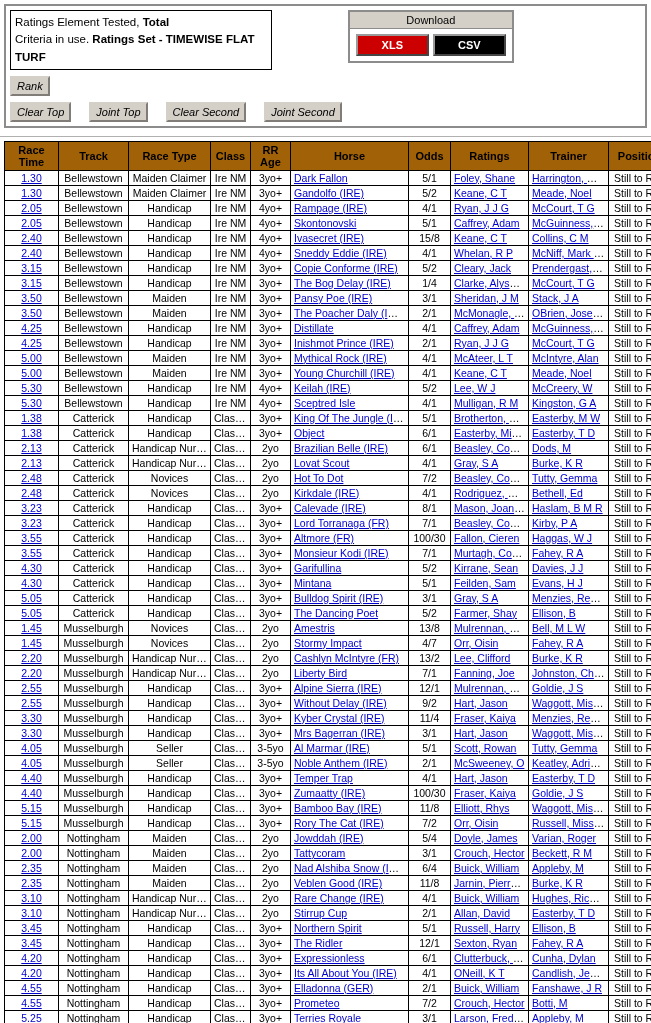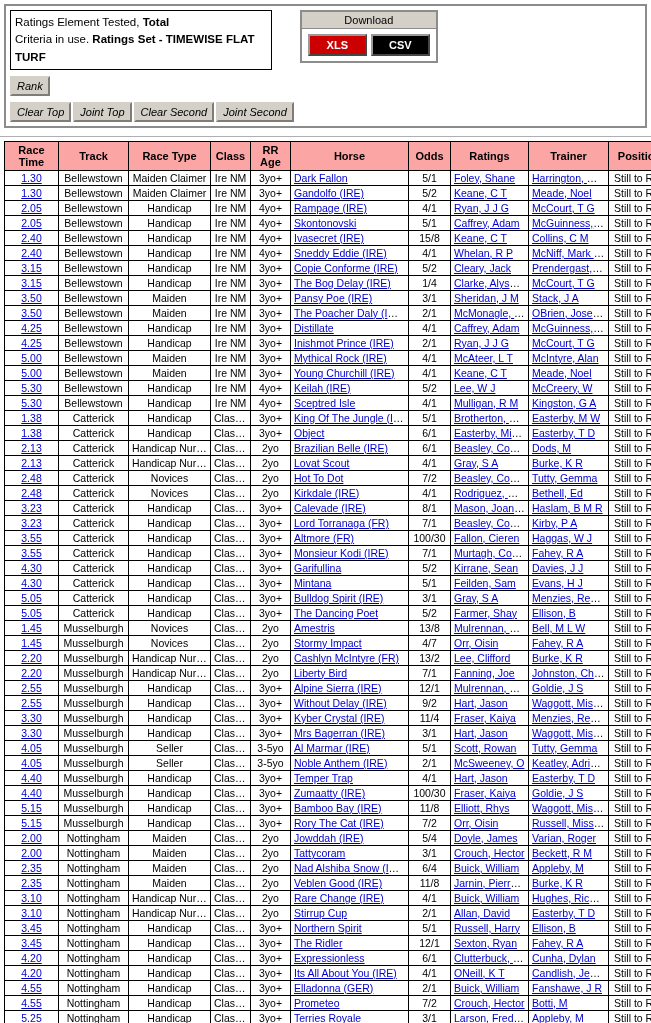--- a/index.html
+++ b/index.html
@@ -4,31 +4,31 @@
 <style>
   html,body{margin:0;padding:0;background:#ffffff;}
   body{font-family:"Liberation Sans", sans-serif;font-size:11px;color:#000;width:651px;}
   #wrap{width:651px;}
   
   .header-panel{margin:4px 4px 0 4px;border:2px solid #8c8c8c;padding:4px;display:flex;align-items:flex-start;gap:6px;}
   .criteria-box{border:1px solid #000;padding:3px 4px;font-size:11.5px;line-height:1.5;width:262px;box-sizing:border-box;}
   .criteria-box b{font-weight:bold;}
   .rank-row{margin-top:6px;}
   .btn{border:2px outset #d4d0c8;background:#d4d0c8;font-family:"Liberation Sans",sans-serif;font-size:11px;padding:2px 5px;color:#000;cursor:pointer;font-style:italic;}
-  .btn-row{margin-top:6px;display:flex;gap:2px;}
-  .download-box{border:2px solid #8c8c8c;background:#ffffff;width:138px;box-sizing:border-box;padding:0;}
+  .btn-row{margin-top:6px;display:flex;gap:18px;}
+  .download-box{border:2px solid #8c8c8c;background:#ffffff;width:166px;box-sizing:border-box;padding:0;}
   .download-title{background:#d4d0c8;border-bottom:1px solid #8c8c8c;text-align:center;font-size:11px;padding:2px 0;font-weight:normal;}
   .download-btns{display:flex;gap:4px;padding:5px 6px;}
   .dl-btn{flex:1;text-align:center;color:#fff;font-weight:bold;font-size:11px;padding:3px 0;border:2px outset #9a9a9a;cursor:pointer;}
   .dl-xls{background:#cc0000;}
   .dl-csv{background:#000000;}
   .hr{border:none;border-top:1px solid #b0b0b0;margin:8px 0 4px 0;}
   
   table{border-collapse:collapse;width:643px;margin:0 4px;table-layout:fixed;}
-  th{background:#fca5a5;border:1px solid #000;font-size:11px;font-weight:bold;padding:2px 2px;text-align:center;}
+  th{background:#a16207;border:1px solid #000;font-size:11px;font-weight:bold;padding:2px 2px;text-align:center;}
   td{border:1px solid #000;font-size:10.5px;padding:1px 3px;white-space:nowrap;overflow:hidden;text-overflow:ellipsis;}
   td.c{text-align:center;}
   td.l{text-align:left;}
   a{color:#0000cc;text-decoration:underline;}
   .colw0{width:54px;} .colw1{width:70px;} .colw2{width:82px;} .colw3{width:40px;}
   .colw4{width:40px;} .colw5{width:118px;} .colw6{width:42px;} .colw7{width:78px;}
   .colw8{width:80px;} .colw9{width:62px;}
 </style>
 </head>
 <body>

